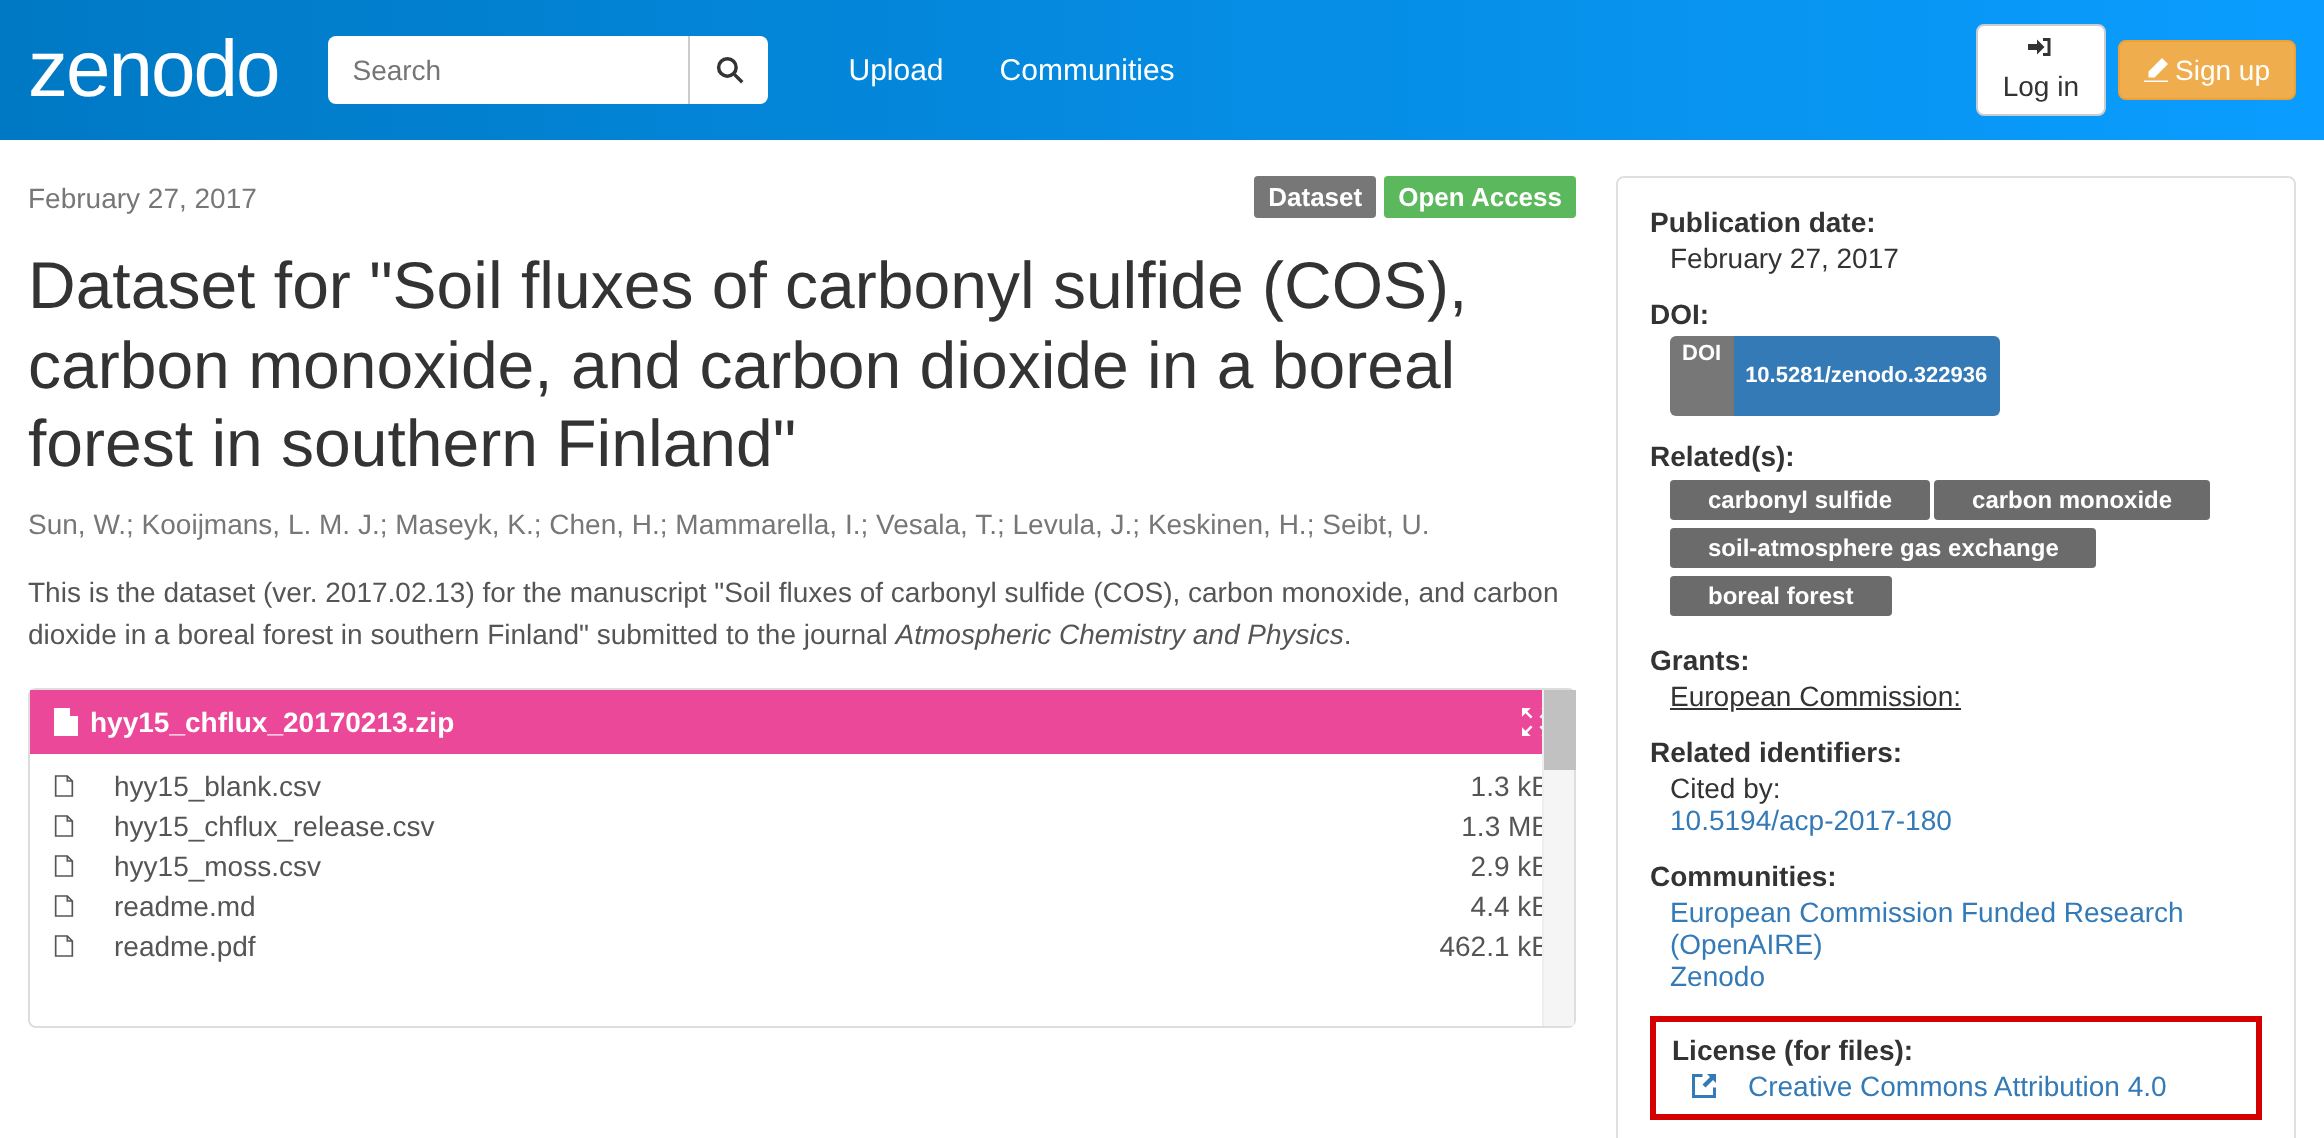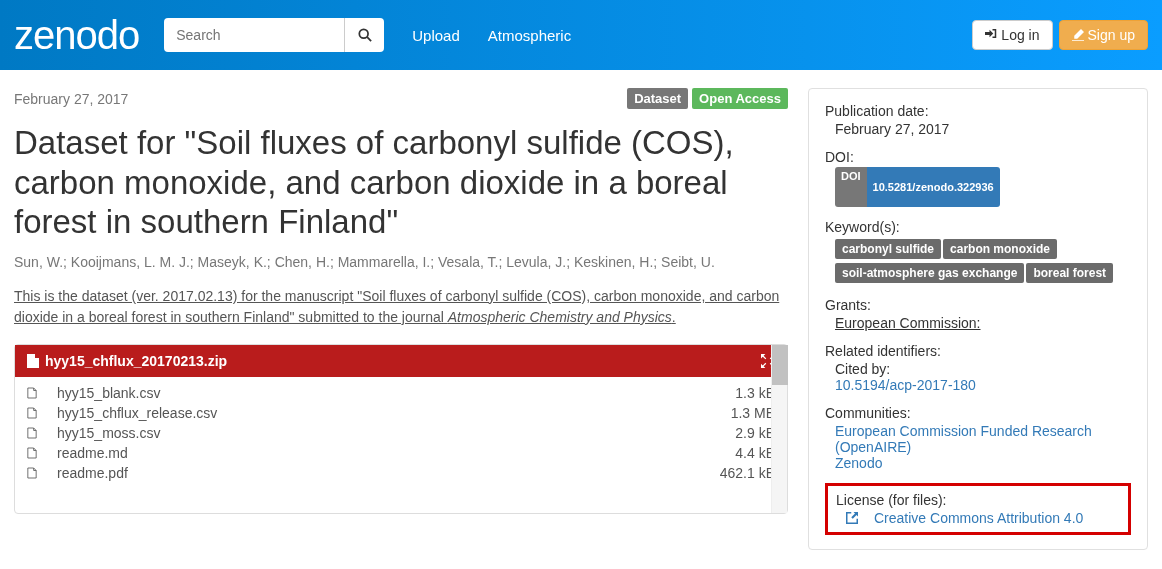--- a/index.html
+++ b/index.html
@@ -2,65 +2,65 @@
 <html><head>
 <meta charset="utf-8">
 <style>
   * { box-sizing: border-box; margin: 0; padding: 0; }
   body { font-family: "Helvetica Neue", Helvetica, Arial, sans-serif; font-size: 14px; color: #333; background: #fff; width: 1162px; }
   a { color: #337ab7; text-decoration: none; }
 
   
   .navbar { height: 70px; background: linear-gradient(90deg, #0079c4 0%, #0a9dff 100%); display: flex; align-items: center; padding: 0 14px; }
   .logo { color: #fff; font-size: 40px; font-weight: 300; letter-spacing: -1px; margin-right: 25px; font-family: Arial, sans-serif; }
-  .search-group { display: flex; margin-right: 28px; }
+  .search-group { display: flex; margin-right: 40px; }
   .search-input { width: 180px; height: 34px; border: none; padding: 6px 12px; font-size: 14px; border-radius: 4px 0 0 4px; }
   .search-btn { width: 40px; height: 34px; background: #fff; border: none; border-left: 1px solid #ccc; border-radius: 0 4px 4px 0; cursor: pointer; display:flex; align-items:center; justify-content:center;}
   .nav-link { color: #fff; margin-right: 28px; font-size: 15px; cursor: pointer; }
   .nav-spacer { flex: 1; }
-  .btn-login { background: #fff; color: #333; border: 1px solid #ccc; padding: 6px 12px; border-radius: 4px; margin-right: 6px; cursor: pointer; font-size: 14px; display:flex; align-items:center; gap:4px;}
+  .btn-login { background: #fff; color: #333; border: 1px solid #ccc; padding: 6px 12px; border-radius: 4px; margin-right: 6px; cursor: pointer; font-size: 14px; display:flex; align-items:center; gap:4px;flex-direction:column;}
   .btn-signup { background: #f0ad4e; color: #fff; border: 1px solid #eea236; padding: 6px 12px; border-radius: 4px; cursor: pointer; font-size: 14px; display:flex; align-items:center; gap:4px;text-align:right;}
 
   
   .container { display: flex; padding: 18px 14px 0 14px; gap: 20px; }
   .main { flex: 1; min-width: 0; }
   .sidebar { width: 340px; border: 1px solid #e0e0e0; border-radius: 4px; padding: 14px 16px; font-size: 14px; }
 
   
   .top-row { display: flex; justify-content: space-between; align-items: center; margin-bottom: 14px; }
   .date { color: #777; font-size: 14px; }
   .badges { display: flex; gap: 4px; }
   .badge { color: #fff; font-size: 13px; padding: 3px 7px; border-radius: 2px; font-weight: bold; }
   .badge-gray { background: #777; }
   .badge-green { background: #5cb85c; }
   h1.title { font-size: 33px; font-weight: 400; line-height: 1.2; margin-bottom: 12px; color: #333; }
   .authors { color: #777; font-size: 14px; margin-bottom: 16px; }
-  .description { font-size: 14px; line-height: 1.5; margin-bottom: 16px; color: #555; text-decoration: underline; }
+  .description { font-size: 14px; line-height: 1.5; margin-bottom: 16px; color: #555; }
   .description em { font-style: italic; }
 
   
   .panel { border: 1px solid #ddd; border-radius: 4px; }
   .panel-heading { padding: 10px 15px; border-bottom: 1px solid #ddd; display: flex; justify-content: space-between; align-items: center; color: #337ab7; }
-  .file-bar { background: #b91c1c; color: #fff; padding: 8px 12px; display: flex; justify-content: space-between; align-items: center; font-weight: bold; font-size: 14px; }
+  .file-bar { background: #ec4899; color: #fff; padding: 8px 12px; display: flex; justify-content: space-between; align-items: center; font-weight: bold; font-size: 14px; }
   .file-bar-left { display: flex; align-items: center; gap: 6px; }
   .file-list { padding: 6px 12px 30px 12px; position: relative;}
   .file-row { display: flex; justify-content: space-between; padding: 2px 0; font-size: 14px; color: #555; }
   .file-row .fname { display: flex; align-items: center; gap: 20px; }
   .scroll-indicator { position:absolute; right:0; top:0; width:16px; height:100%; background:#f5f5f5; border-left:1px solid #eee;}
   .scroll-thumb { width:16px; height:40px; background:#c1c1c1; position:absolute; top:0;}
   .file-list-wrap { position:relative; }
 
   
   .meta-block { margin-bottom: 12px; }
-  .meta-label { font-weight: normal; color: #333; margin-bottom: 2px; }
+  .meta-label { font-weight: bold; color: #333; margin-bottom: 2px; }
   .meta-val { padding-left: 10px; color: #333; }
   .doi-badge { display: inline-flex; font-size: 11px; border-radius: 3px; overflow: hidden; font-family: Arial; }
   .doi-badge .l { background: #777; color: #fff; padding: 3px 6px; font-weight:bold;}
   .doi-badge .r { background: #337ab7; color: #fff; padding: 14px 6px; font-weight:bold;}
-  .kw { display: inline-block; background: #6b6b6b; color: #fff; font-size: 12px; padding: 3px 7px; border-radius: 2px; margin: 2px 2px 2px 0; font-weight:bold;}
+  .kw { display: inline-block; background: #6b6b6b; color: #fff; font-size: 12px; padding: 3px 19px; border-radius: 2px; margin: 2px 2px 2px 0; font-weight:bold;}
   .grant-link { text-decoration: underline; color: #333; display:block; padding-left:10px;}
   .grant-item { padding-left: 30px; position: relative; font-size: 13px; margin-top:4px;}
   .grant-item::before { content: "•"; position: absolute; left: 16px; }
   .license-box { border: 3px solid #d40000; padding: 6px 8px; margin-top: 4px; }
   .ext-link { display:flex; align-items:center; gap:16px; padding-left:10px;}
 
   
   .icon { display: inline-block; }
   svg { display:block; }
 </style>
@@ -74,21 +74,21 @@
     <button class="search-btn">
       <span class="icon">
         <svg width="14" height="14" viewBox="0 0 16 16" fill="#333">
             <circle cx="6.5" cy="6.5" r="5" stroke="#333" stroke-width="2" fill="none"></circle>
             <line x1="10.5" y1="10.5" x2="15" y2="15" stroke="#333" stroke-width="2"></line>
           </svg>
       </span>
     </button>
   </div>
   <span class="nav-link">Upload</span>
-  <span class="nav-link">Atmospheric</span>
+  <span class="nav-link">Communities</span>
   <div class="nav-spacer"></div>
   <button class="btn-login">
     <span class="icon">
       <svg width="12" height="12" viewBox="0 0 16 16" fill="#333">
           <path d="M6 1l5 5-5 5V8H0V4h6V1z M10 0h5v12h-5v-2h3V2h-3V0z"></path>
         </svg>
     </span>
     <span>Log in</span>
   </button>
   <button class="btn-signup">
@@ -205,21 +205,21 @@
     <div class="meta-block">
       <div class="meta-label">DOI:</div>
       <div class="meta-val">
         <span class="doi-badge">
           <span class="l">DOI</span>
           <span class="r">10.5281/zenodo.322936</span>
         </span>
       </div>
     </div>
     <div class="meta-block">
-      <div class="meta-label">Keyword(s):</div>
+      <div class="meta-label">Related(s):</div>
       <div class="meta-val" id="keywords" style="padding-left:10px;"><span class="kw">carbonyl sulfide</span><span class="kw">carbon monoxide</span><span class="kw">soil-atmosphere gas exchange</span><span class="kw">boreal forest</span></div>
     </div>
     <div class="meta-block">
       <div class="meta-label">Grants:</div>
       <a class="grant-link">European Commission:</a>
     </div>
     <div class="meta-block">
       <div class="meta-label">Related identifiers:</div>
       <div class="meta-val">Cited by:</div>
       <div class="meta-val"><a>10.5194/acp-2017-180</a></div>

